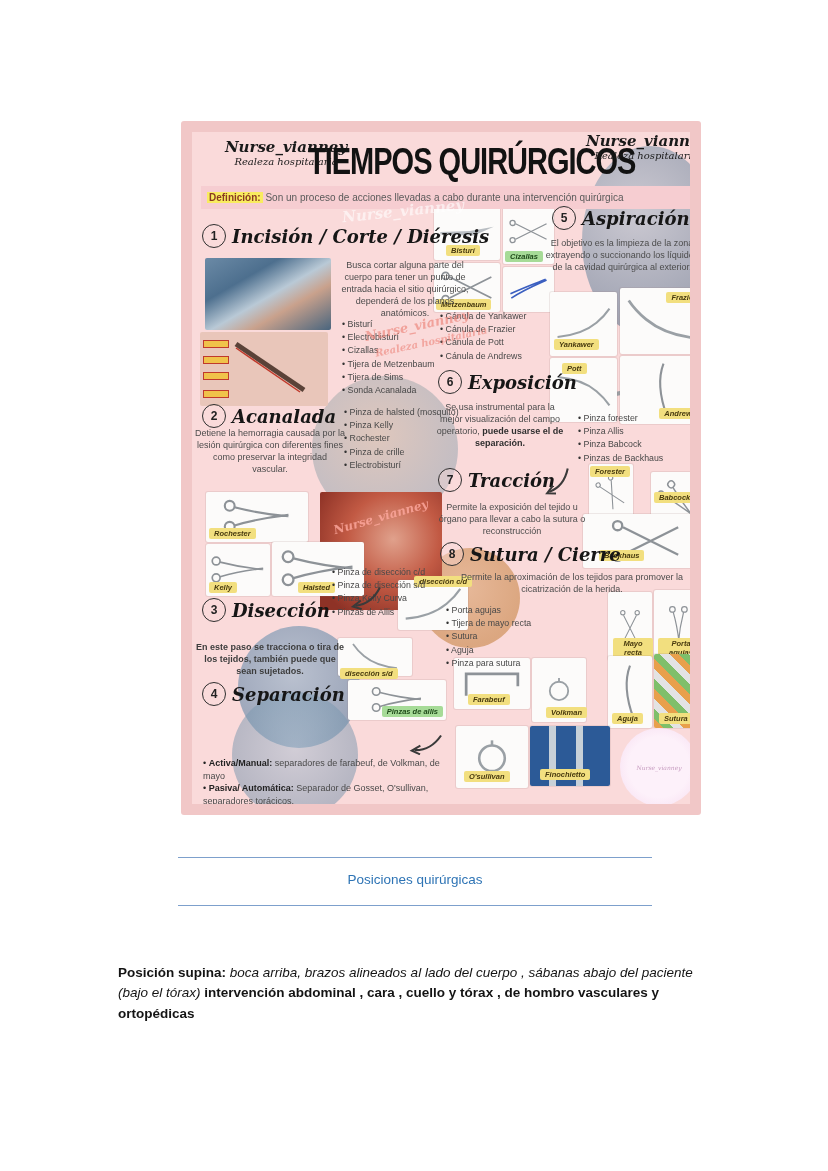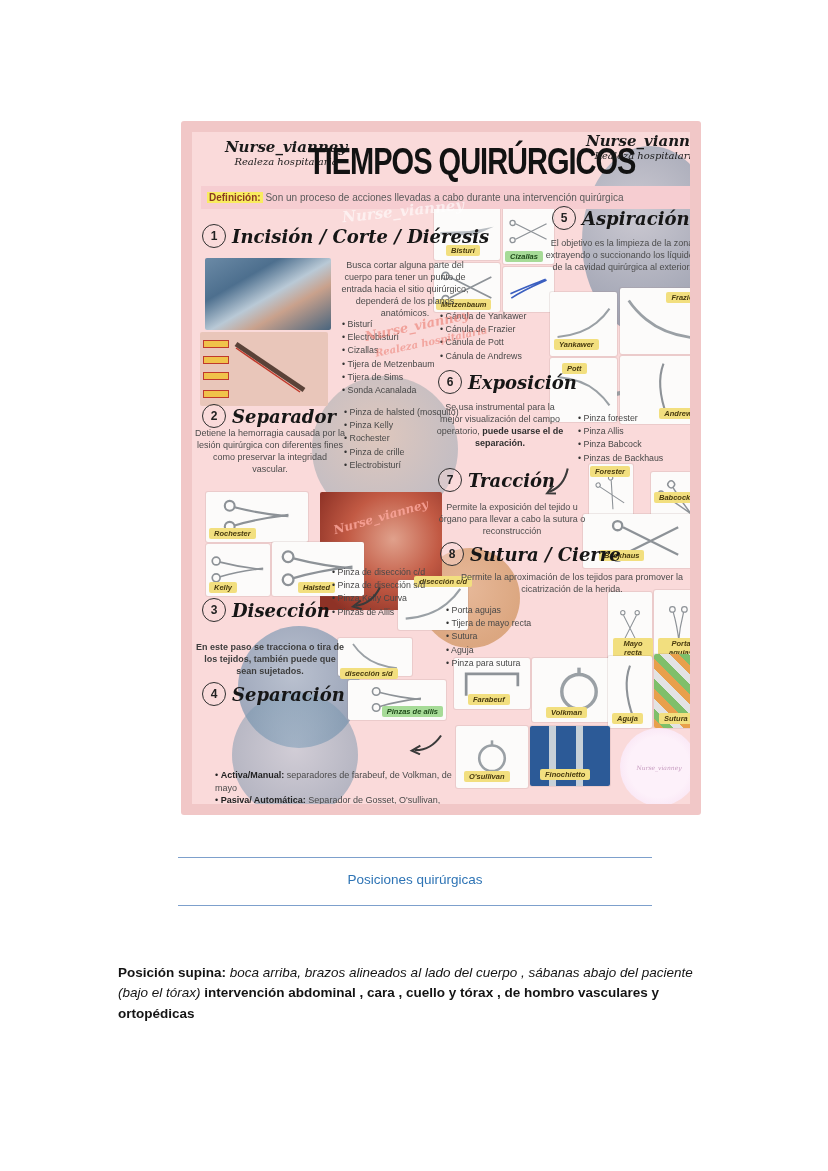--- a/index.html
+++ b/index.html
@@ -27,21 +27,21 @@
        display:flex;align-items:center;justify-content:center;font-size:12px;font-weight:bold;color:#222;background:rgba(250,218,218,.4);}
   .sec-title{font-family:"DejaVu Serif",serif;font-style:italic;font-weight:700;font-size:18px;
              color:#161616;white-space:nowrap;}
 
   .desc{position:absolute;font-size:9px;line-height:1.32;color:#4c4c4c;text-align:center;z-index:3;}
   .desc b{color:#2f2f2f;}
   .strong-desc{font-weight:700;color:#3d3d3d;}
   .blist{position:absolute;margin:0;padding:0;list-style:none;font-size:8.8px;line-height:1.5;
          color:#484848;z-index:3;text-align:left;}
   .blist li::before{content:"• ";color:#333;}
-  .leadlist{position:absolute;margin:17px;padding:0;list-style:none;font-size:9px;line-height:1.4;
+  .leadlist{position:absolute;margin:5px;padding:0;list-style:none;font-size:9px;line-height:1.4;
             color:#4a4a4a;z-index:3;}
   .leadlist li::before{content:"• ";color:#222;}
   .leadlist b{color:#222;}
 
   .card{position:absolute;background:#fcfbfa;border-radius:2px;z-index:2;
         box-shadow:0 0 0 1px rgba(150,110,110,.14);}
   .card > svg{display:block;width:100%;height:100%;padding:4px;box-sizing:border-box;}
   .lbl{position:absolute;z-index:6;background:#f2df7f;color:#47390e;font-size:7.5px;font-weight:bold;
        font-style:italic;padding:1px 5px;border-radius:2px;white-space:nowrap;}
   .lbl.green{background:#a6db97;color:#1f4a1a;}
@@ -214,21 +214,21 @@
       </div>
       <div class="card" style="left:428px;top:224px;width:87px;height:68px;">
         <svg>
             <use href="#ins-needle"></use>
           </svg>
         <span class="lbl" style="right:6px;bottom:5px;">Andrews</span>
       </div>
 
       <div class="sec-head" style="left:10px;top:272px;">
         <span class="num">2</span>
-        <span class="sec-title">Separador</span>
+        <span class="sec-title">Acanalada</span>
       </div>
       <ul class="blist" style="left:152px;top:274px;width:118px;">
         <li>Pinza de halsted (mosquito)</li>
         <li>Pinza Kelly</li>
         <li>Rochester</li>
         <li>Pinza de crille</li>
         <li>Electrobisturí</li>
       </ul>
       <div class="desc" style="left:2px;top:296px;width:152px;">Detiene la hemorragia causada por la lesión quirúrgica con diferentes fines como preservar la integridad vascular.</div>
       <div class="card" style="left:14px;top:360px;width:102px;height:50px;">
@@ -368,21 +368,21 @@
       <svg class="arrow" style="left:216px;top:598px;width:36px;height:26px;transform:rotate(8deg);">
           <use href="#arr"></use>
         </svg>
 
       <div class="card" style="left:262px;top:526px;width:76px;height:51px;">
         <svg>
             <use href="#ins-hook"></use>
           </svg>
         <span class="lbl" style="left:14px;bottom:4px;">Farabeuf</span>
       </div>
-      <div class="card" style="left:340px;top:526px;width:94px;height:64px;">
+      <div class="card" style="left:340px;top:526px;width:54px;height:64px;">
         <svg>
             <use href="#ins-ring"></use>
           </svg>
         <span class="lbl" style="left:14px;bottom:4px;">Volkman</span>
       </div>
       <div class="card" style="left:416px;top:524px;width:44px;height:72px;">
         <svg>
             <use href="#ins-needle"></use>
           </svg>
         <span class="lbl" style="left:4px;bottom:4px;">Aguja</span>

